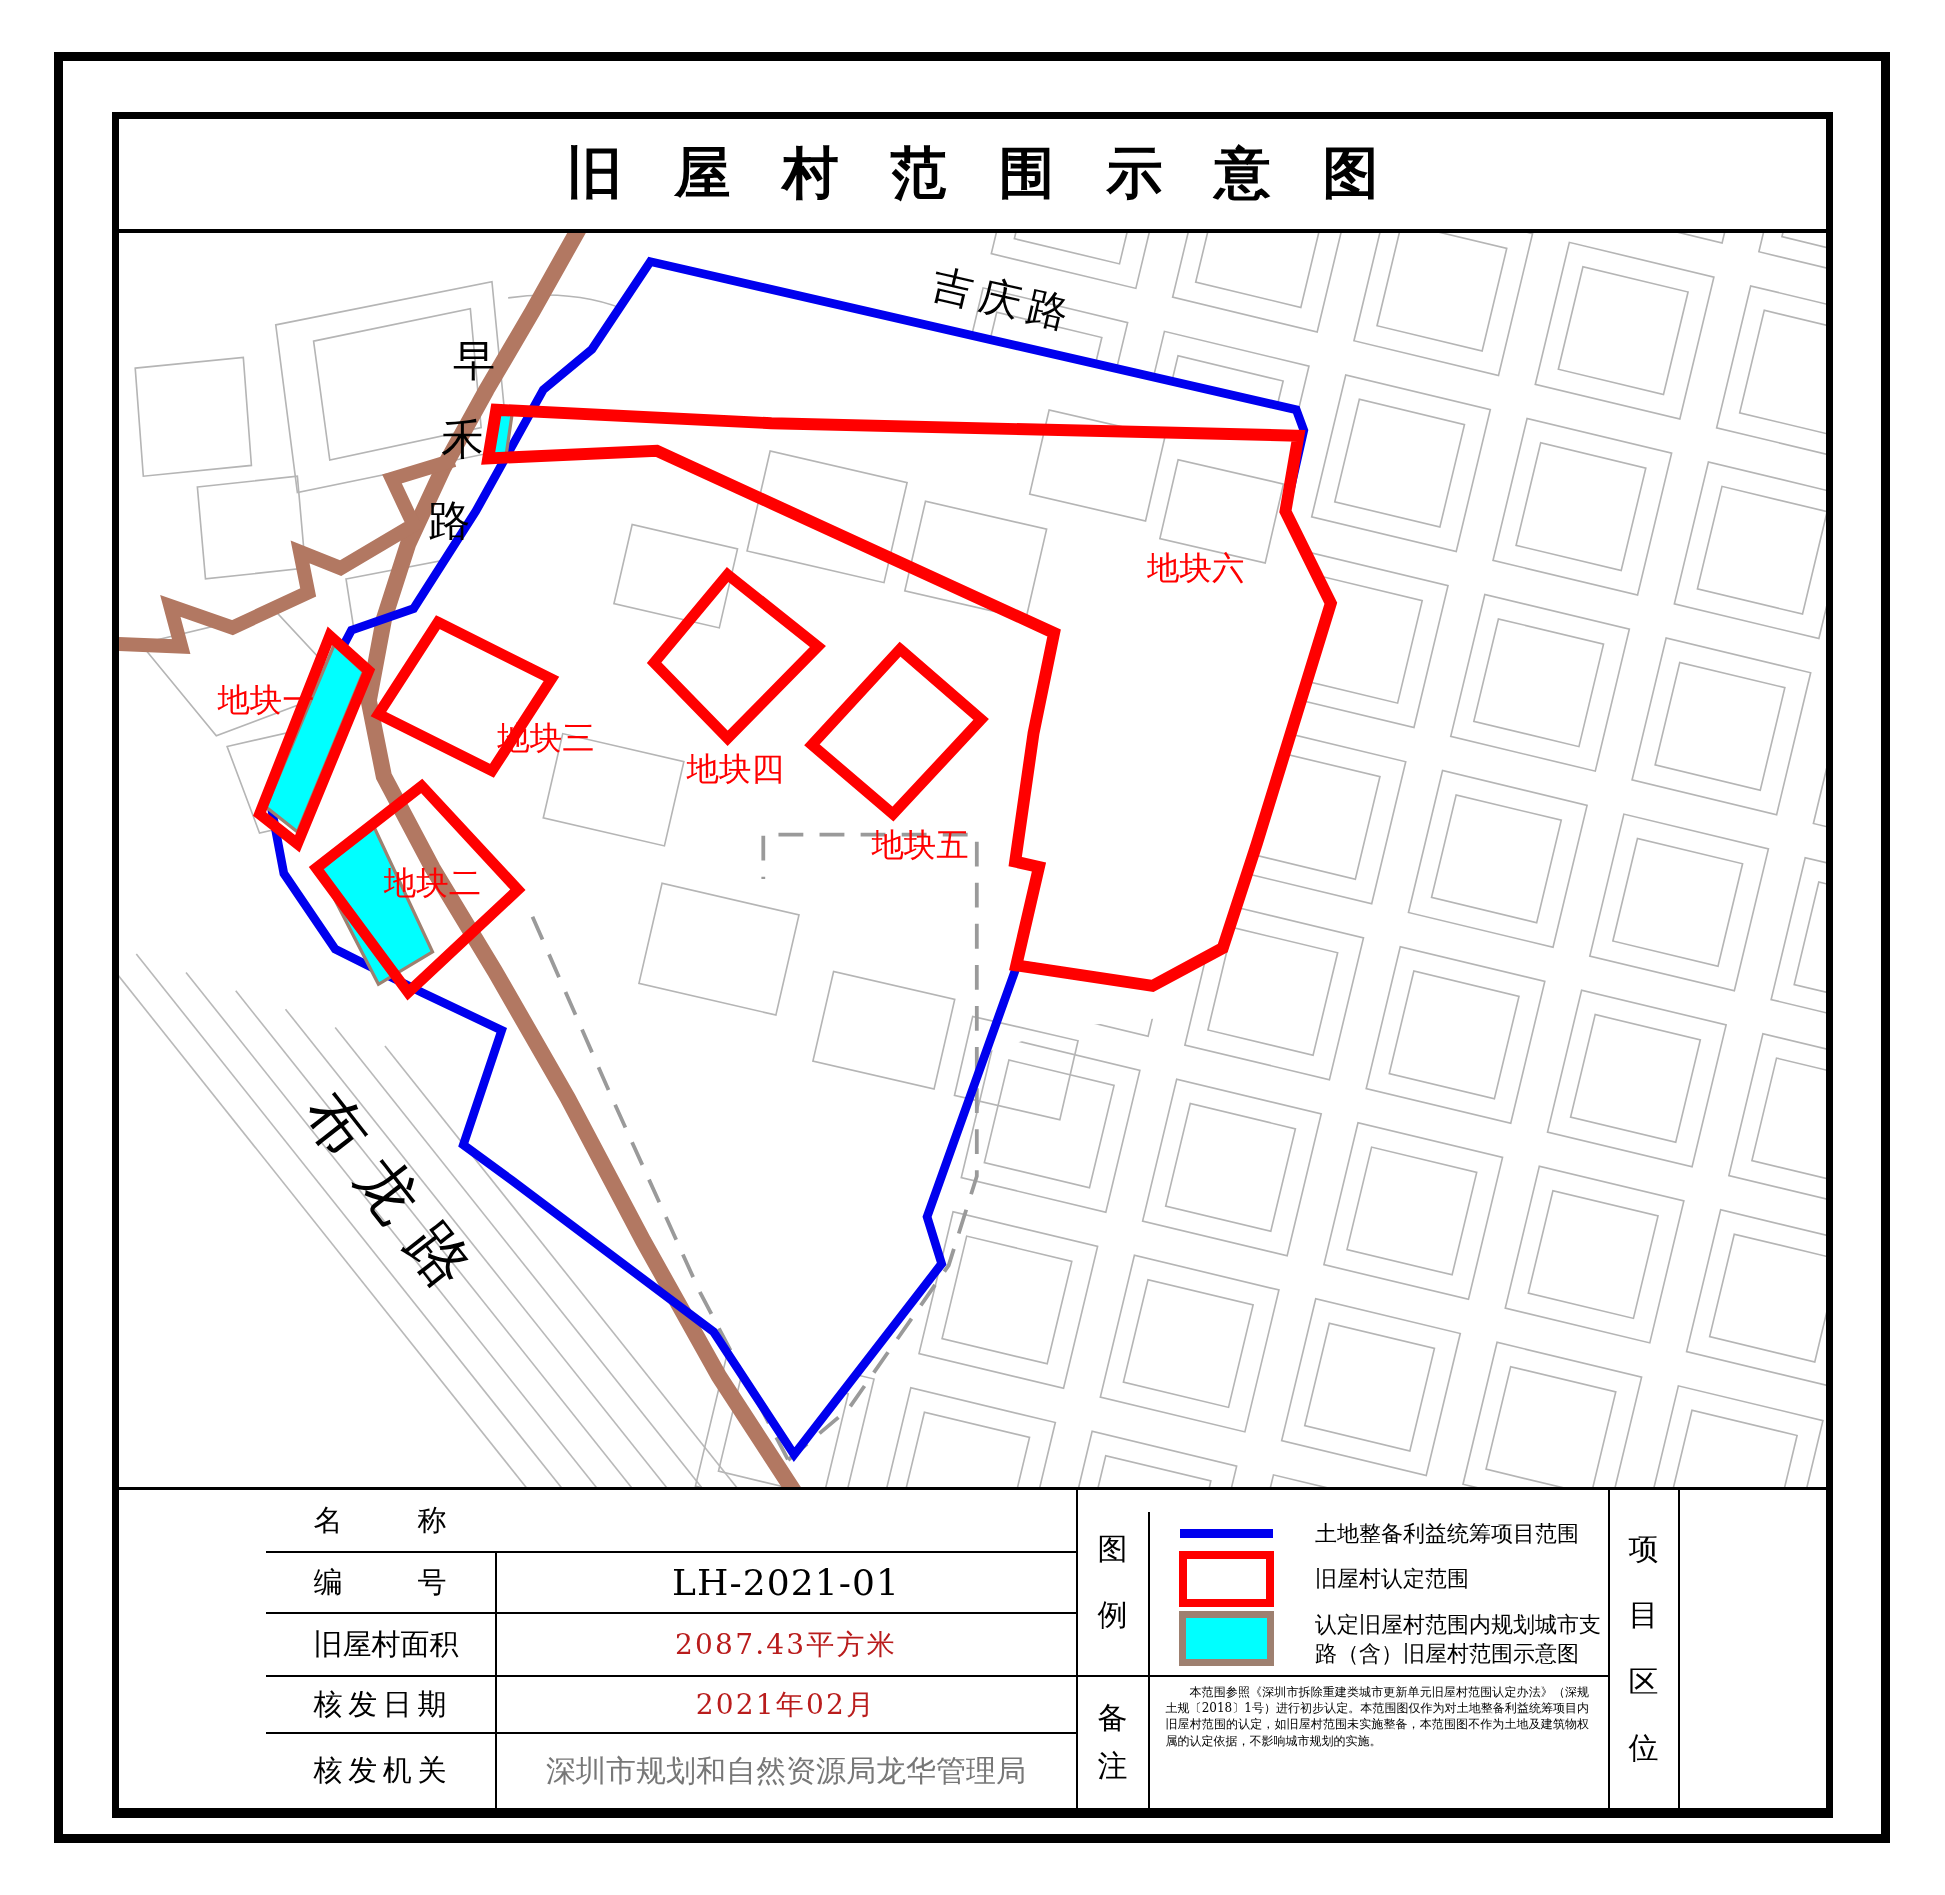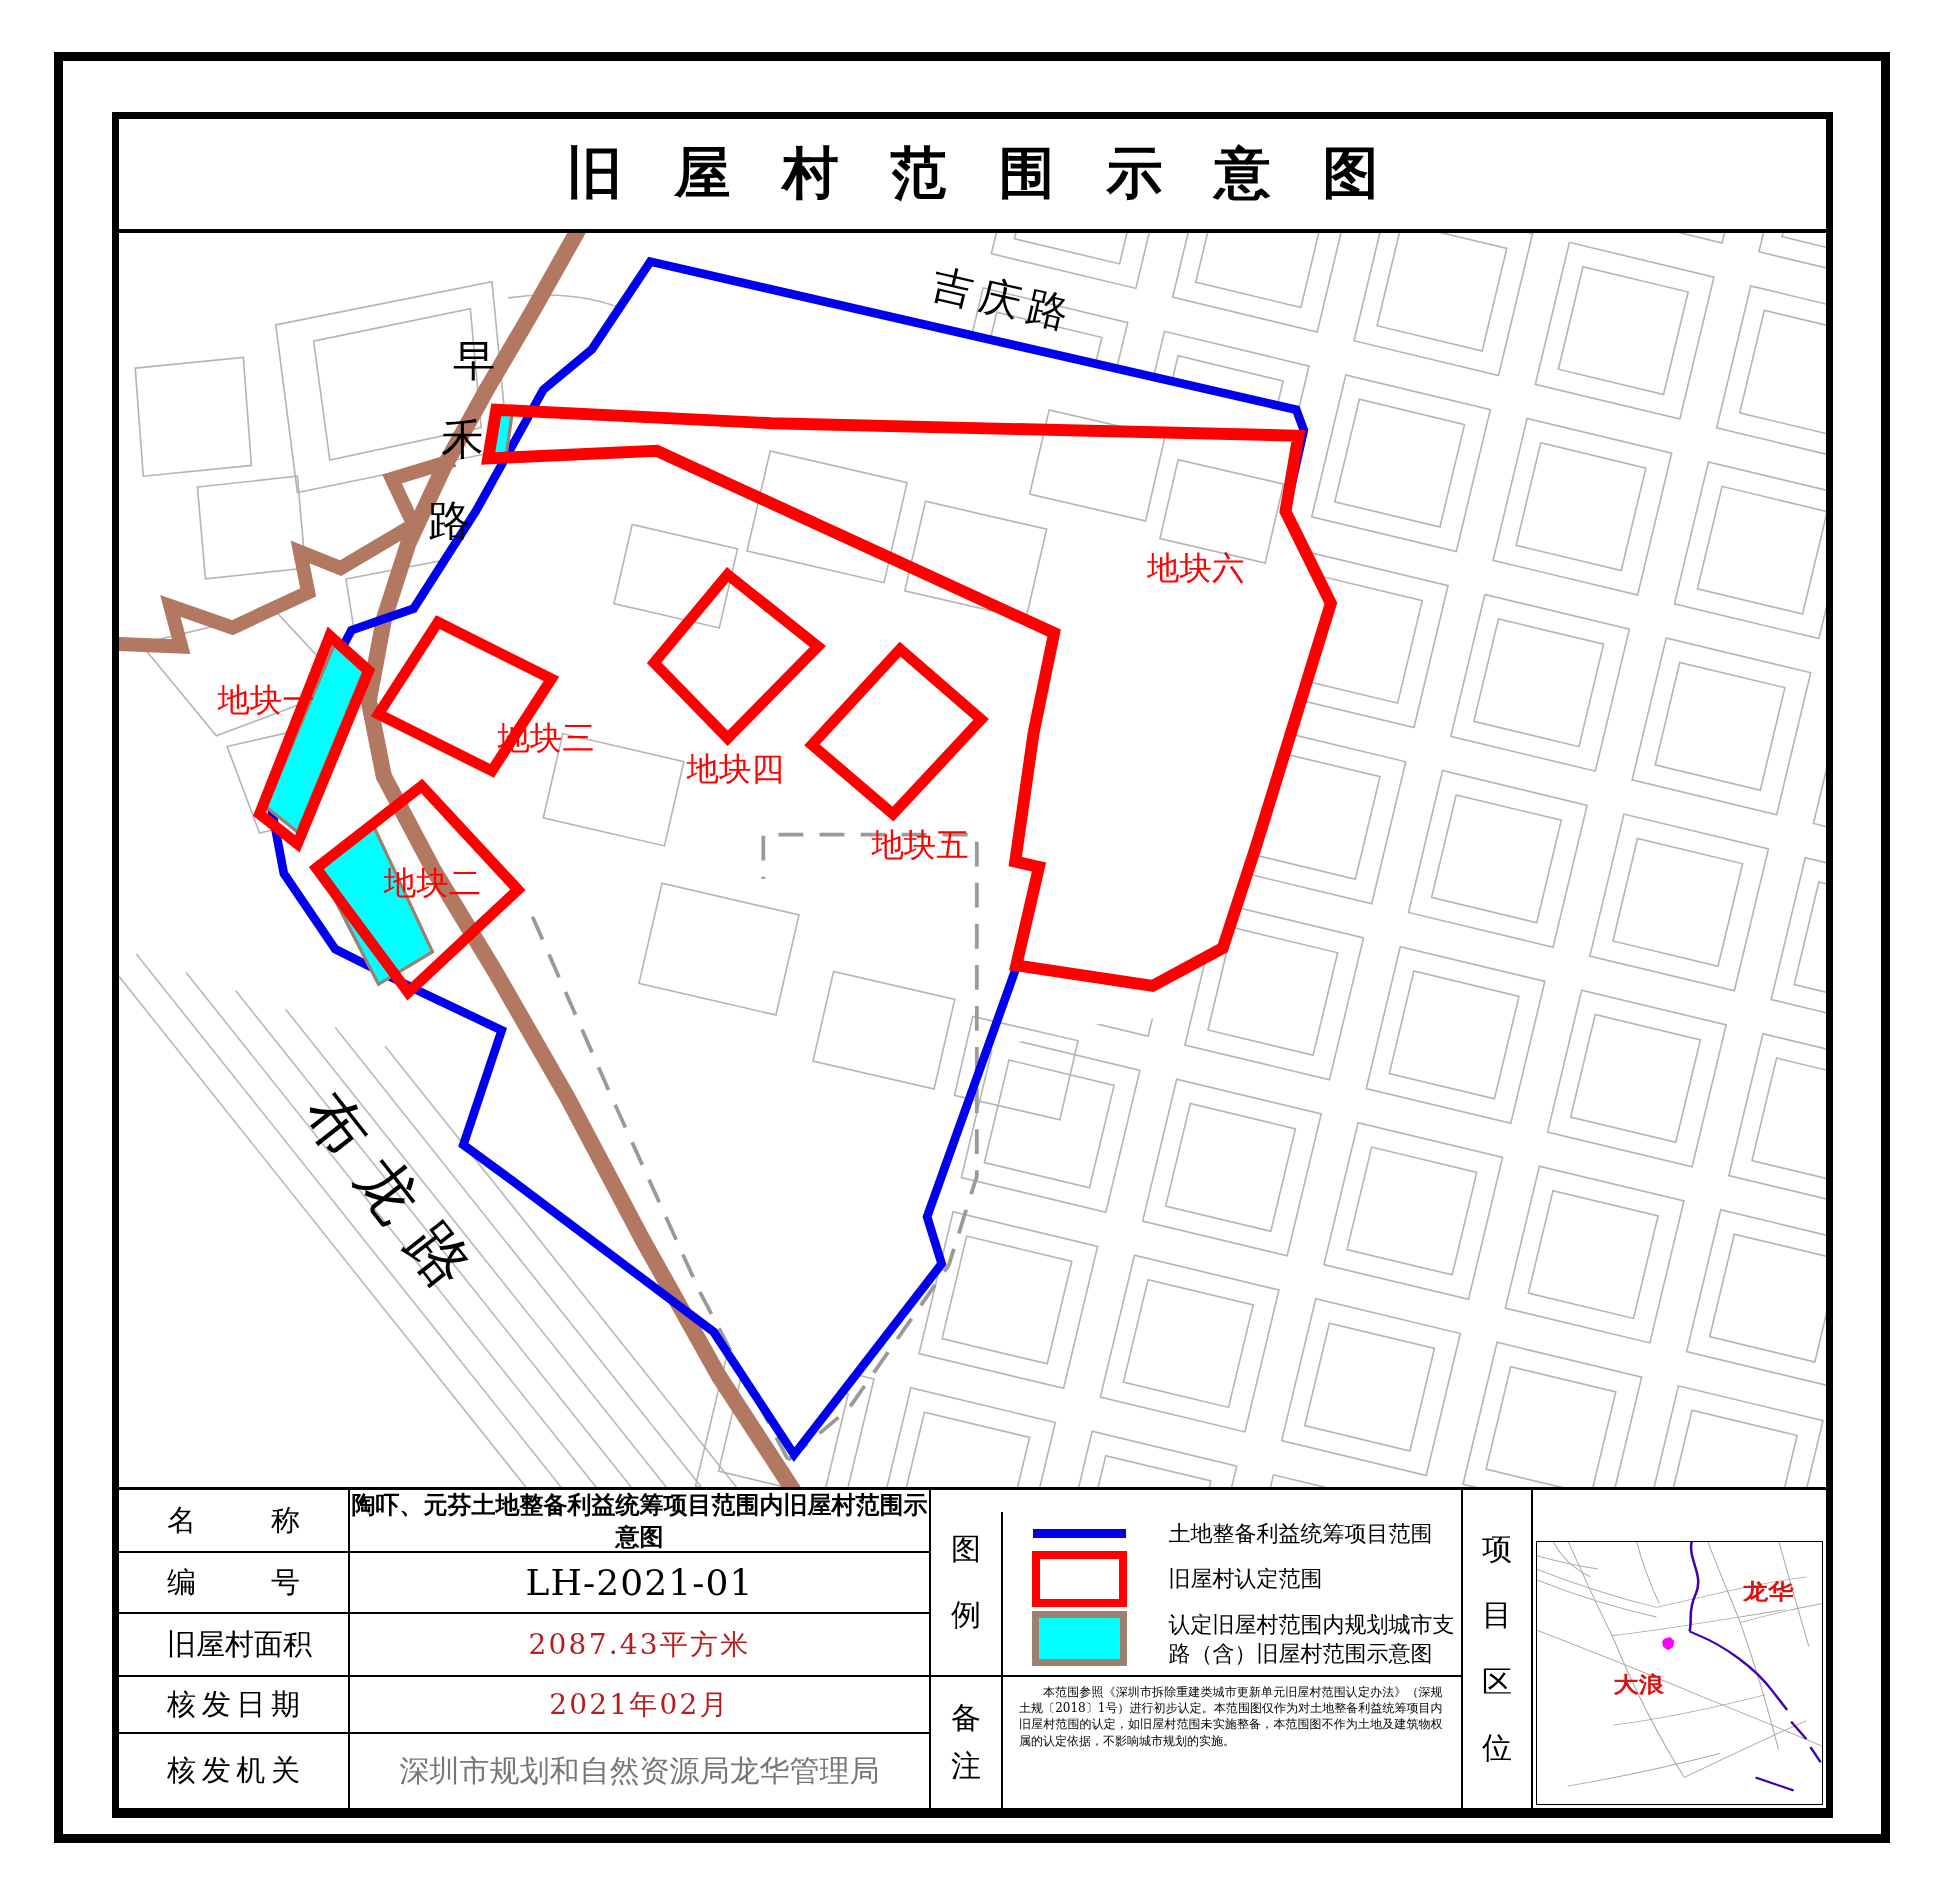--- a/index.html
+++ b/index.html
@@ -1,21 +1,21 @@
 <!DOCTYPE html>
 <html style="font-size:8.6px"><head>
 <meta charset="utf-8">
 <style>
   html,body{margin:0;padding:0;background:#fff;}
   #page{position:relative;width:1946px;height:1896px;background:#fff;overflow:hidden;
         font-family:"DejaVu Serif","Liberation Serif",serif;}
   #outer-frame{position:absolute;left:54px;top:52px;width:1818px;height:1773px;
         border:9.7px solid #000;}
   #inner-frame{position:absolute;left:112px;top:112px;width:1707px;height:1689px;
-        border:7.6px solid #000;border-bottom-width:10.8px;display:flex;flex-direction:column;}
+        border:7.6px solid #000;border-bottom-width:10.8px;display:flex;flex-direction:column;align-items:center;}
   
   #title-band{height:110px;flex:none;display:flex;align-items:center;justify-content:center;}
   #title-band .t{font-size:56px;font-weight:700;letter-spacing:52px;padding-left:52px;color:#000;white-space:nowrap;}
   
   #map-wrap{flex:none;height:1254px;border-top:4.3px solid #000;border-bottom:3.2px solid #000;position:relative;background:#fff;}
   #map-svg{display:block;width:100%;height:100%;}
   
   #info-table{flex:1;display:grid;
      grid-template-columns:229px 581px 72px 460px 70px 1fr;
      grid-template-rows:61px 61px 63px 57px 1fr;}
@@ -313,23 +313,20 @@
         </div>
       <div class="cell lab bt" style="grid-column:1;grid-row:5">
           <div class="jchars">
             <span>核</span>
             <span>发</span>
             <span>机</span>
             <span>关</span>
           </div>
         </div>
 
-      <div class="cell bl" style="grid-column:2;grid-row:1">
-          <div class="val-name">陶吓、元芬土地整备利益统筹项目范围内旧屋村范围示意图</div>
-        </div>
       <div class="cell bl bt" style="grid-column:2;grid-row:2">
           <div class="val-serial">LH-2021-01</div>
         </div>
       <div class="cell bl bt" style="grid-column:2;grid-row:3">
           <div class="val-gray">2087.43平方米</div>
         </div>
       <div class="cell bl bt" style="grid-column:2;grid-row:4">
           <div class="val-gray">2021年02月</div>
         </div>
       <div class="cell bl bt" style="grid-column:2;grid-row:5">

